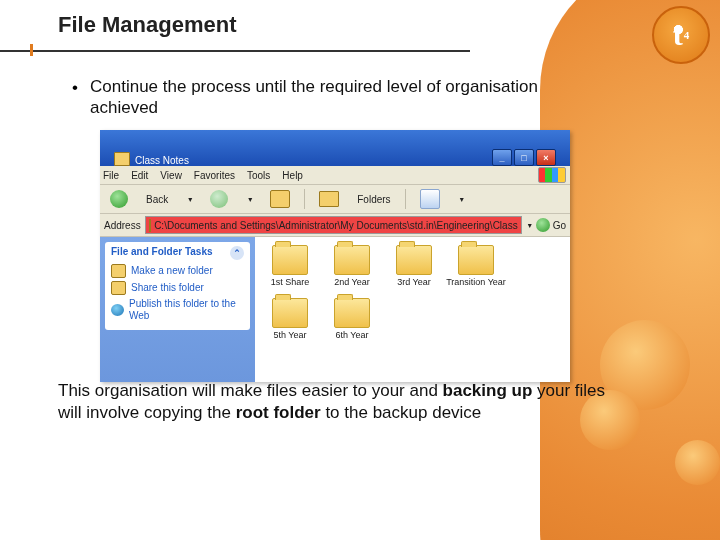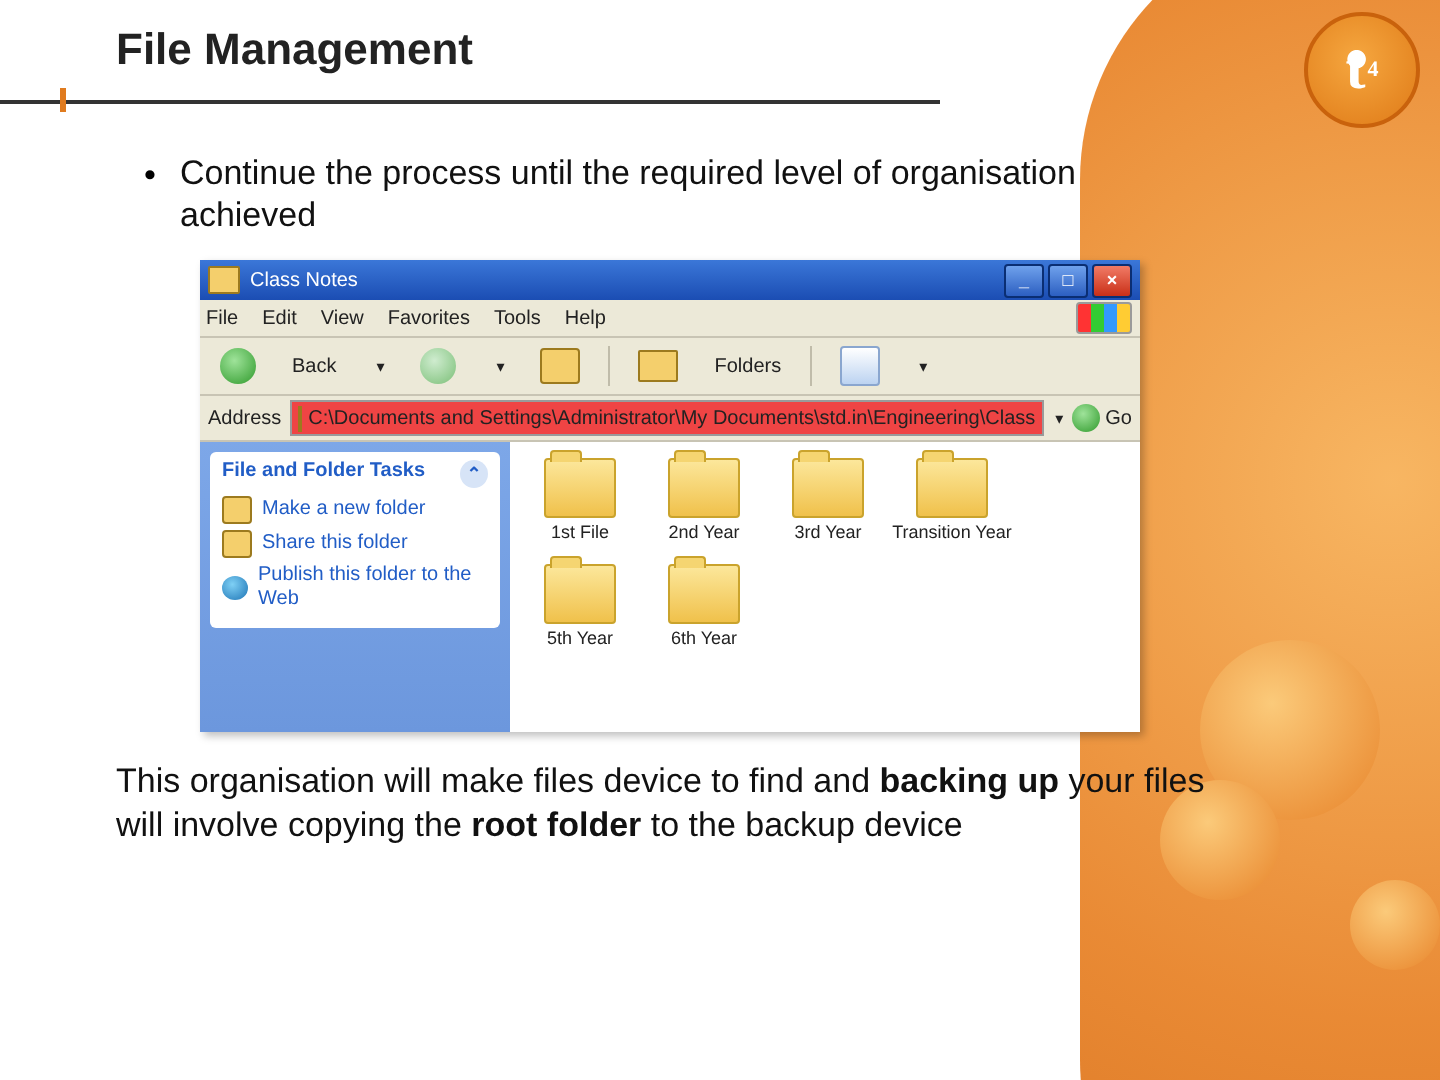--- a/index.html
+++ b/index.html
@@ -15,21 +15,21 @@
   .logo sup{font-size:11px;vertical-align:super;margin-left:1px;color:#fff}
   
   .title{position:absolute;left:58px;top:12px;font-size:22px;font-weight:bold;color:#222}
   .rule{position:absolute;left:0;top:50px;width:470px;height:0;border-top:2px solid #333}
   .tick{position:absolute;left:30px;top:44px;width:0;height:12px;border-left:3px solid #e07b1f}
   
   .bullet{position:absolute;left:90px;top:76px;width:470px;font-size:17px;color:#111;line-height:1.25}
   .dot{position:absolute;left:72px;top:78px;font-size:17px}
   
   .explorer{position:absolute;left:100px;top:130px;width:470px;font-family:Tahoma,Arial,sans-serif;font-size:10px;color:#222;box-shadow:2px 2px 4px rgba(0,0,0,.25)}
-  .ttlbar{height:20px;background:linear-gradient(#3b77d8,#1b4db3);display:flex;align-items:center;padding:0 4px;color:#fff}
+  .ttlbar{height:36px;background:linear-gradient(#3b77d8,#1b4db3);display:flex;align-items:flex-end;padding:0 14px;color:#fff}
   .ttlbar .ticon{width:14px;height:12px;background:#f4cf6c;border:1px solid #9c7a1e;border-radius:1px;margin-right:5px}
   .ttlbar .spacer{flex:1}
   .winbtn{width:18px;height:15px;margin-left:2px;border:1px solid #0a2e73;border-radius:2px;display:flex;align-items:center;justify-content:center;font-size:9px;font-weight:bold}
   .min{background:linear-gradient(#6fa1ec,#2c5fc1);color:#fff}
   .max{background:linear-gradient(#6fa1ec,#2c5fc1);color:#fff}
   .close{background:linear-gradient(#f17b66,#c92f17);color:#fff}
   .menubar{height:18px;background:#ece9d8;border-bottom:1px solid #c8c4b4;display:flex;align-items:center;padding-left:3px;gap:12px}
   .menubar span{cursor:default}
   .menubar .winflag{margin-left:auto;margin-right:4px;width:26px;height:14px;background:linear-gradient(90deg,#f33 0 25%,#3c3 0 50%,#39f 0 75%,#fc3 0);border:1px solid #9a9a9a;border-radius:2px}
   .toolbar{height:28px;background:#ece9d8;border-bottom:1px solid #c8c4b4;display:flex;align-items:center;padding:0 4px;gap:6px}
@@ -160,21 +160,21 @@
             </div>
           <div class="taskitem">
               <div class="ti-ico ti-web"></div>
               <span>Publish this folder to the Web</span>
             </div>
         </div>
       </div>
       <div class="content">
         <div class="fitem">
             <div class="foldericon"></div>
-            <span>1st File</span>
+            <span>1st Share</span>
           </div>
         <div class="fitem">
             <div class="foldericon"></div>
             <span>2nd Year</span>
           </div>
         <div class="fitem">
             <div class="foldericon"></div>
             <span>3rd Year</span>
           </div>
         <div class="fitem">
@@ -187,15 +187,15 @@
           </div>
         <div class="fitem">
             <div class="foldericon"></div>
             <span>6th Year</span>
           </div>
       </div>
     </div>
   </div>
 
   <div class="para">
-    <span>This organisation will make files device to find and </span><b>backing up</b><span> your files will involve copying the </span><b>root folder</b><span> to the backup device</span>
+    <span>This organisation will make files easier to your and </span><b>backing up</b><span> your files will involve copying the </span><b>root folder</b><span> to the backup device</span>
   </div>
 </div>
 
 </body></html>

